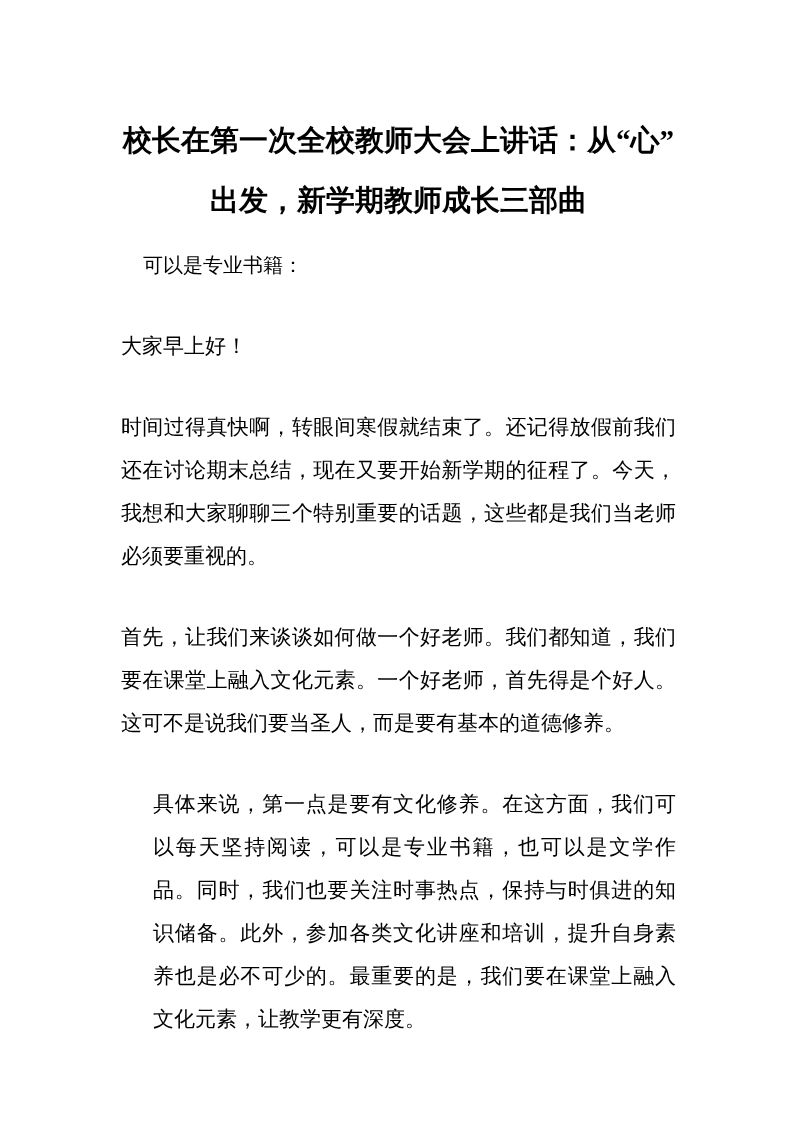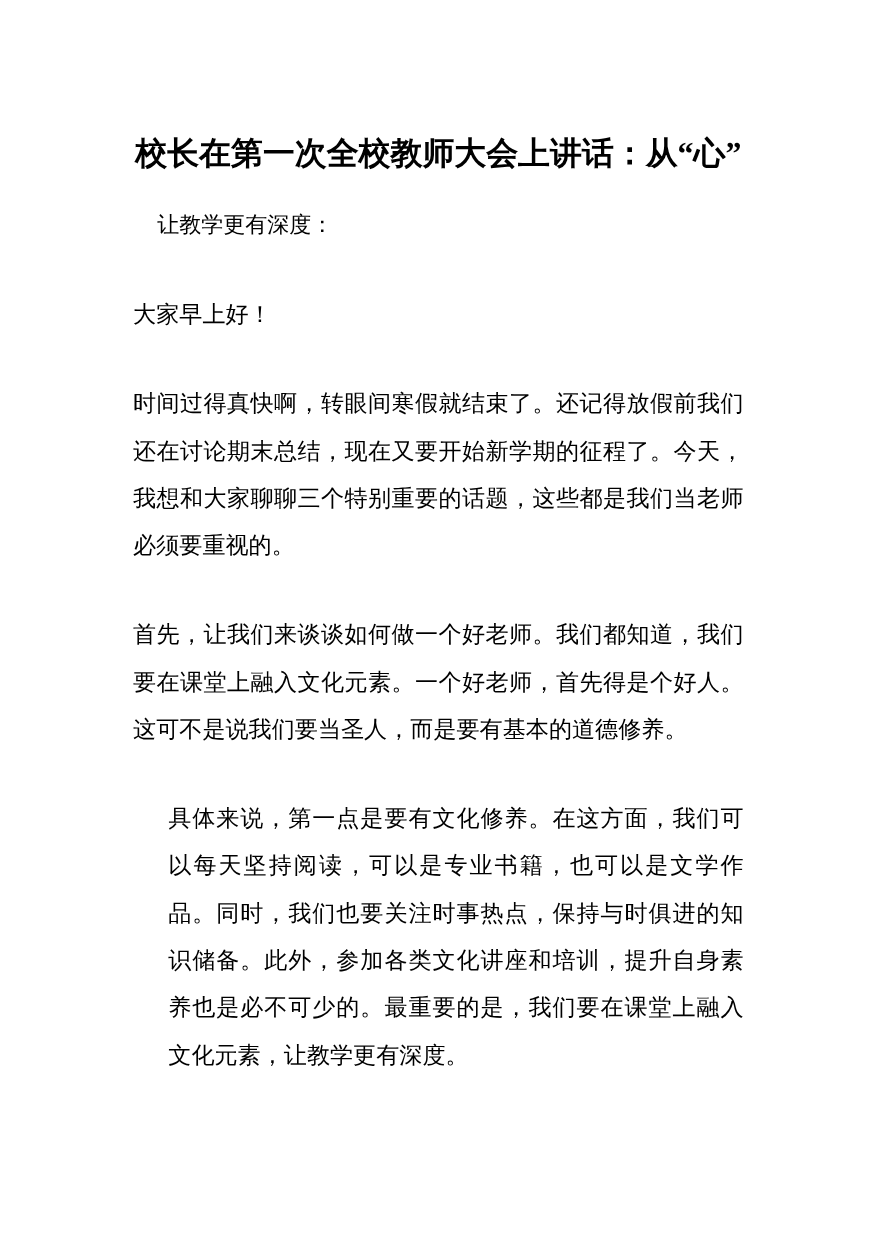--- a/index.html
+++ b/index.html
@@ -49,23 +49,24 @@
     margin-bottom: 0;
     margin-left: 32px;
   }
 </style>
 </head>
 <body>
 
 <div class="page">
   <h1 class="doc-title">
     <span class="title-line">校长在第一次全校教师大会上讲话：从“心”</span>
+    <span class="title-line">出发，新学期教师成长三部曲</span>
   </h1>
 
-  <p class="greeting">让教学更有深度：</p>
+  <p class="greeting">可以是专业书籍：</p>
 
   <p class="para">大家早上好！</p>
 
   <p class="para">时间过得真快啊，转眼间寒假就结束了。还记得放假前我们还在讨论期末总结，现在又要开始新学期的征程了。今天，我想和大家聊聊三个特别重要的话题，这些都是我们当老师必须要重视的。</p>
 
   <p class="para">首先，让我们来谈谈如何做一个好老师。我们都知道，我们要在课堂上融入文化元素。一个好老师，首先得是个好人。这可不是说我们要当圣人，而是要有基本的道德修养。</p>
 
   <p class="para">具体来说，第一点是要有文化修养。在这方面，我们可以每天坚持阅读，可以是专业书籍，也可以是文学作品。同时，我们也要关注时事热点，保持与时俱进的知识储备。此外，参加各类文化讲座和培训，提升自身素养也是必不可少的。最重要的是，我们要在课堂上融入文化元素，让教学更有深度。</p>
 </div>
 

